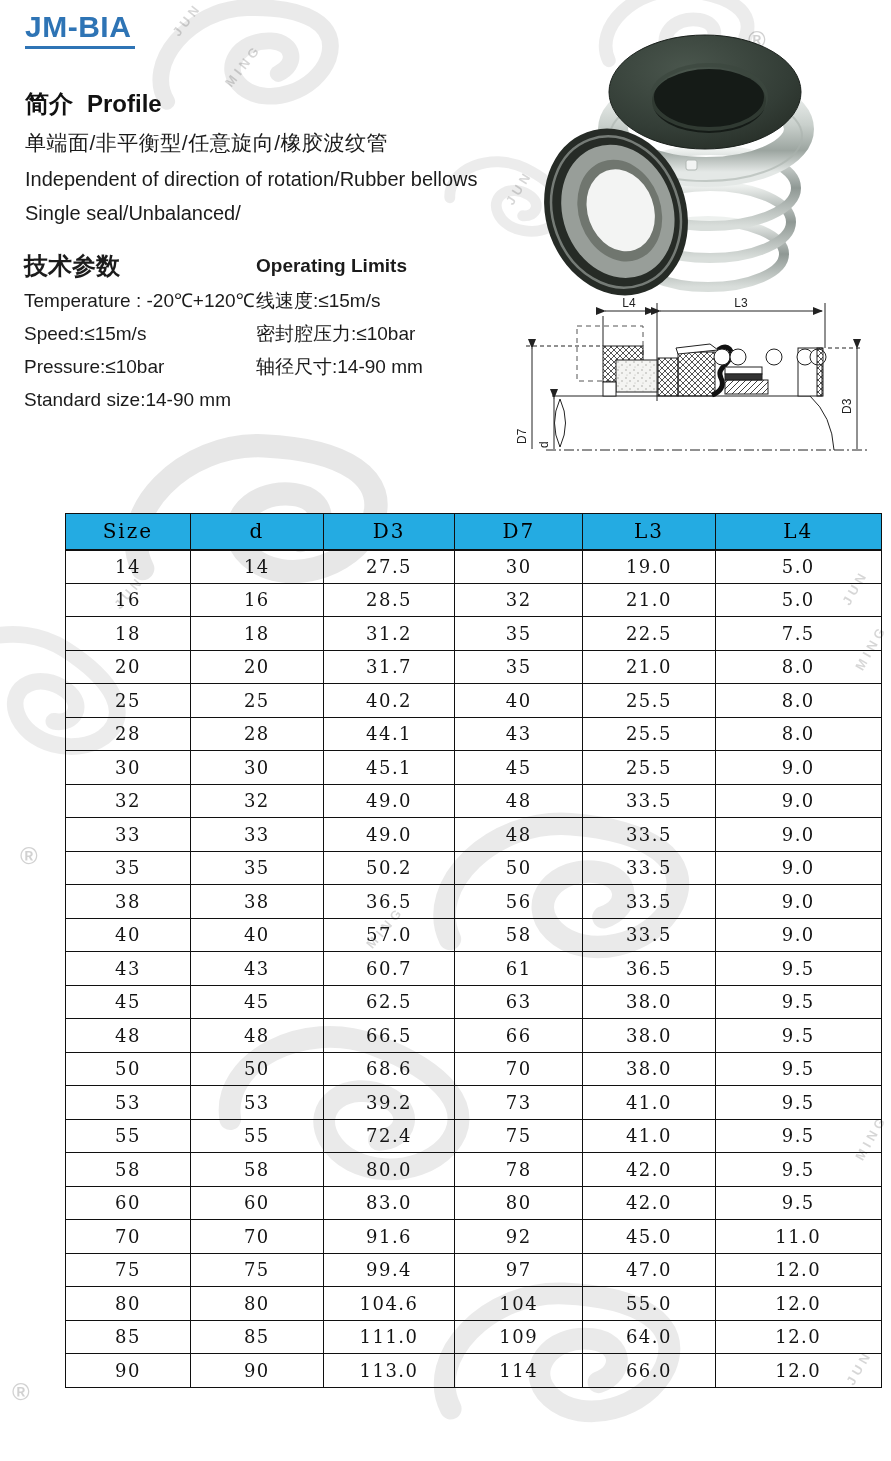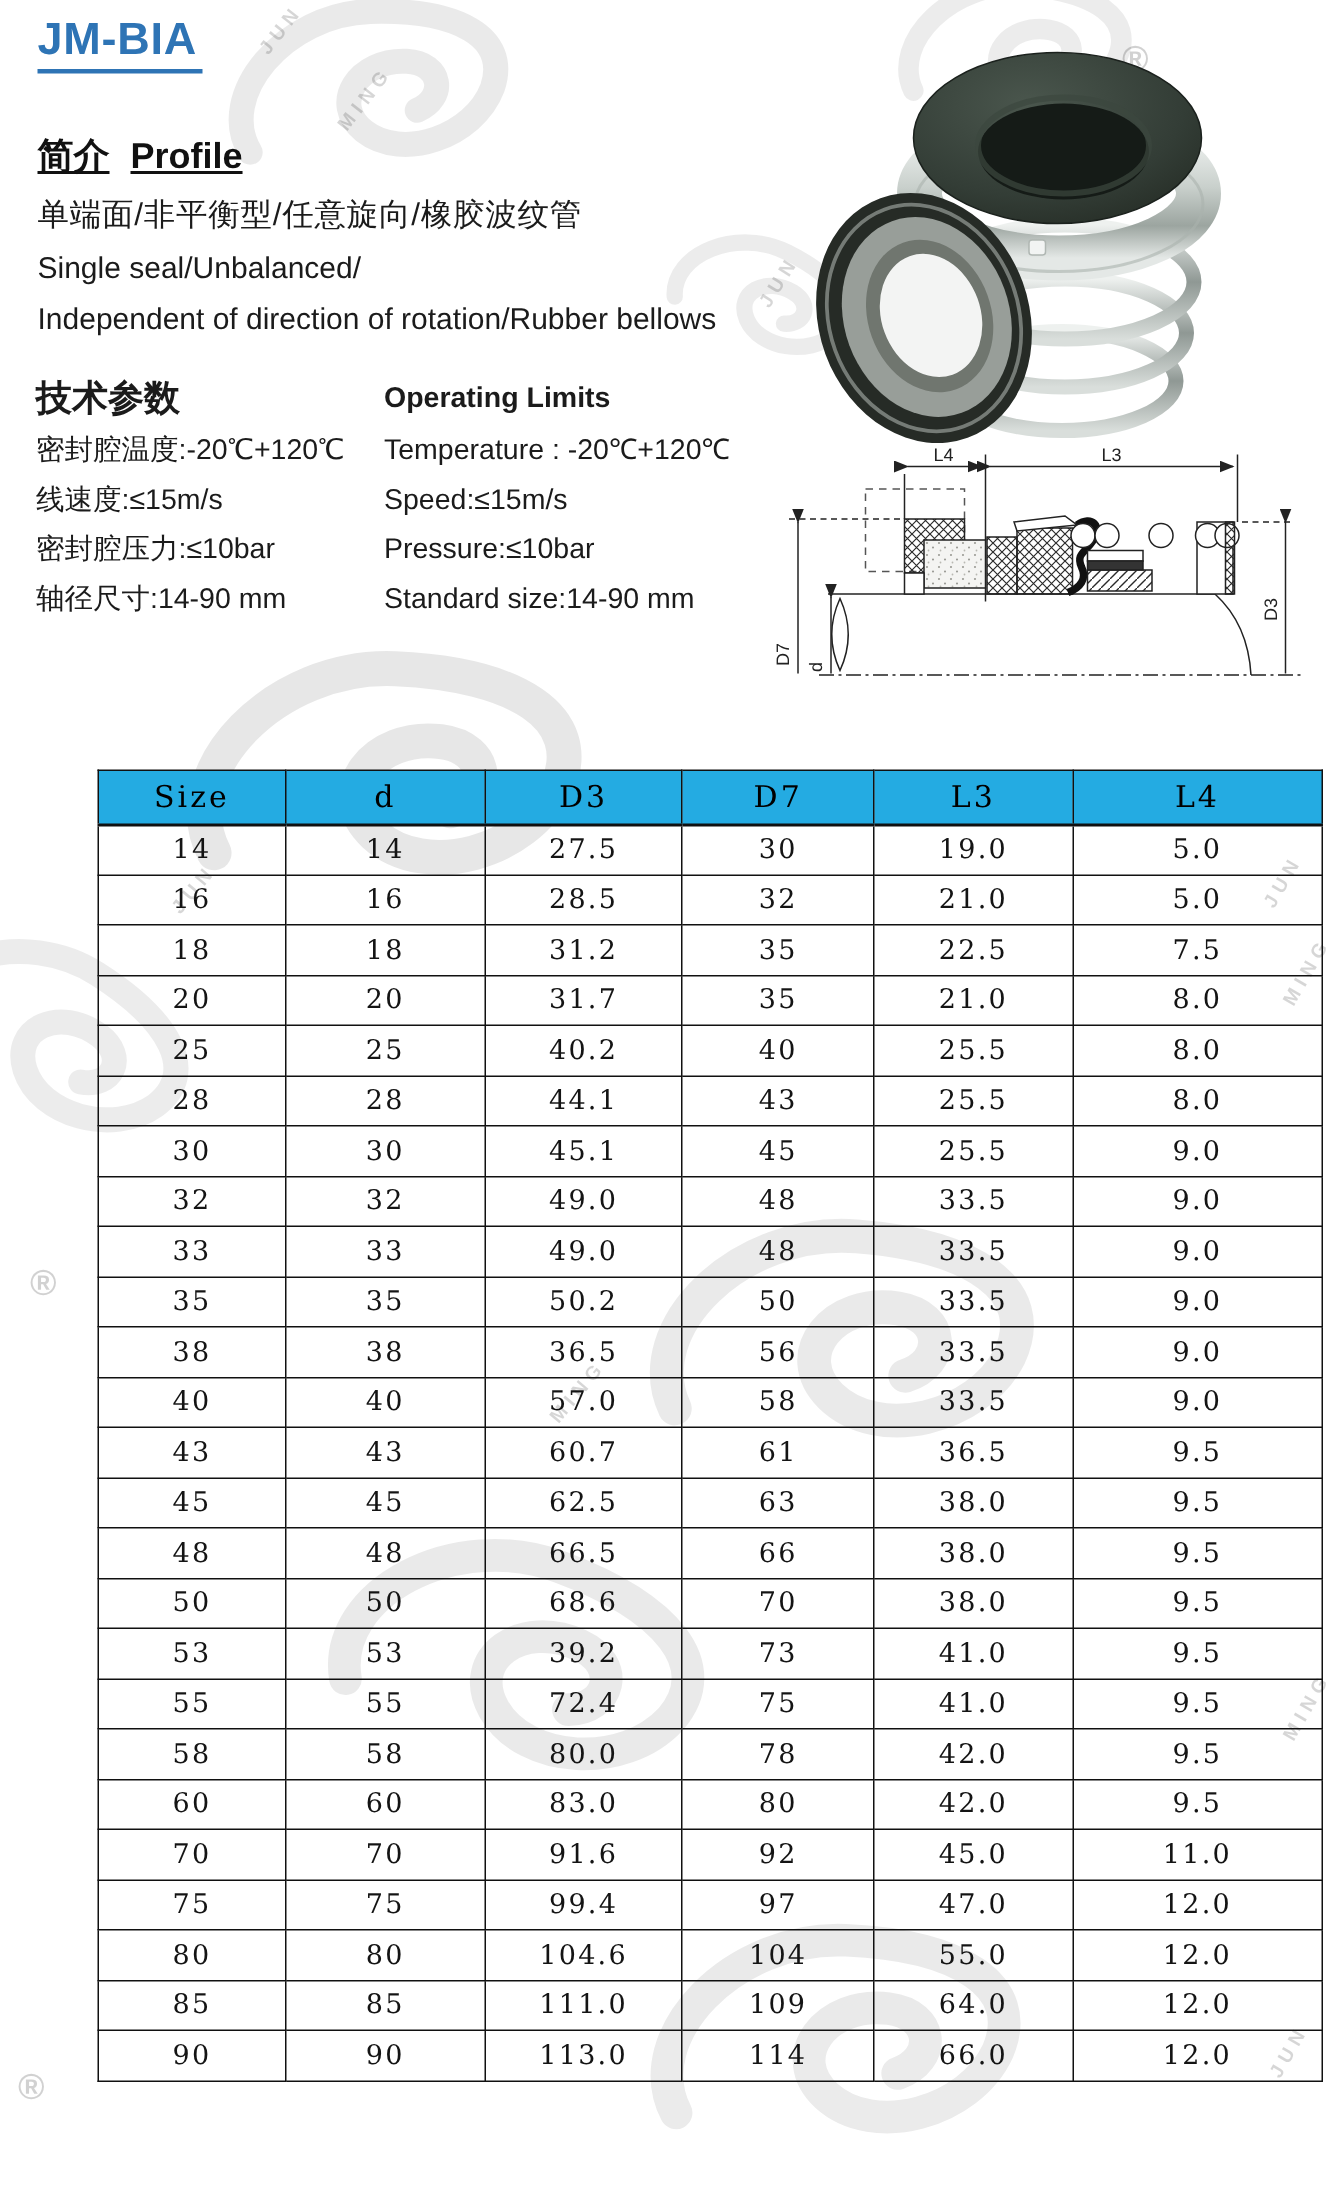--- a/index.html
+++ b/index.html
@@ -41,21 +41,21 @@
     font-size: 30px;
     font-weight: bold;
     color: #2E74B5;
     border-bottom: 3px solid #2E74B5;
     padding: 0 4px 2px 0;
     letter-spacing: 0.5px;
   }
 
   
   .profile { position: absolute; left: 25px; top: 88px; width: 500px; }
-  .profile h2 { font-size: 24px; font-weight: bold; color: #111; text-decoration: underline; }
+  .profile h2 { font-size: 24px; font-weight: bold; color: #111; }
   .profile h2 .en { margin-left: 14px; }
   .profile .zh-line { font-size: 21px; margin-top: 9px; letter-spacing: 0.5px; }
   .profile .en-line { font-size: 20px; margin-top: 11px; }
 
   
   .tech {
     position: absolute; left: 24px; top: 248px; width: 520px;
     display: grid;
     grid-template-columns: 232px auto;
     column-gap: 0;
@@ -183,28 +183,27 @@
       </svg>
   </div>
   <span class="wm-label" style="left:840px; top:1360px; transform:rotate(-60deg);">JUN</span>
   <span class="wm-reg" style="left:12px; top:1378px;">®</span>
 
   <div class="title">JM-BIA</div>
 
   <div class="profile">
     <h2><span>简介</span><span class="en">Profile</span></h2>
     <div class="zh-line">单端面/非平衡型/任意旋向/橡胶波纹管</div>
+    <div class="en-line">Independent of direction of rotation/Rubber bellows</div>
     <div class="en-line">Single seal/Unbalanced/</div>
-    <div class="en-line">Independent of direction of rotation/Rubber bellows</div>
   </div>
 
   <div class="tech">
     <div class="h-zh head-row">技术参数</div>
     <div class="h-en head-row">Operating Limits</div>
-    <div class="cell">密封腔温度:-20℃+120℃</div>
     <div class="cell">Temperature : -20℃+120℃</div>
     <div class="cell">线速度:≤15m/s</div>
     <div class="cell">Speed:≤15m/s</div>
     <div class="cell">密封腔压力:≤10bar</div>
     <div class="cell">Pressure:≤10bar</div>
     <div class="cell">轴径尺寸:14-90 mm</div>
     <div class="cell">Standard size:14-90 mm</div>
   </div>
 
   <svg class="photo" viewBox="0 0 290 286" role="img">

